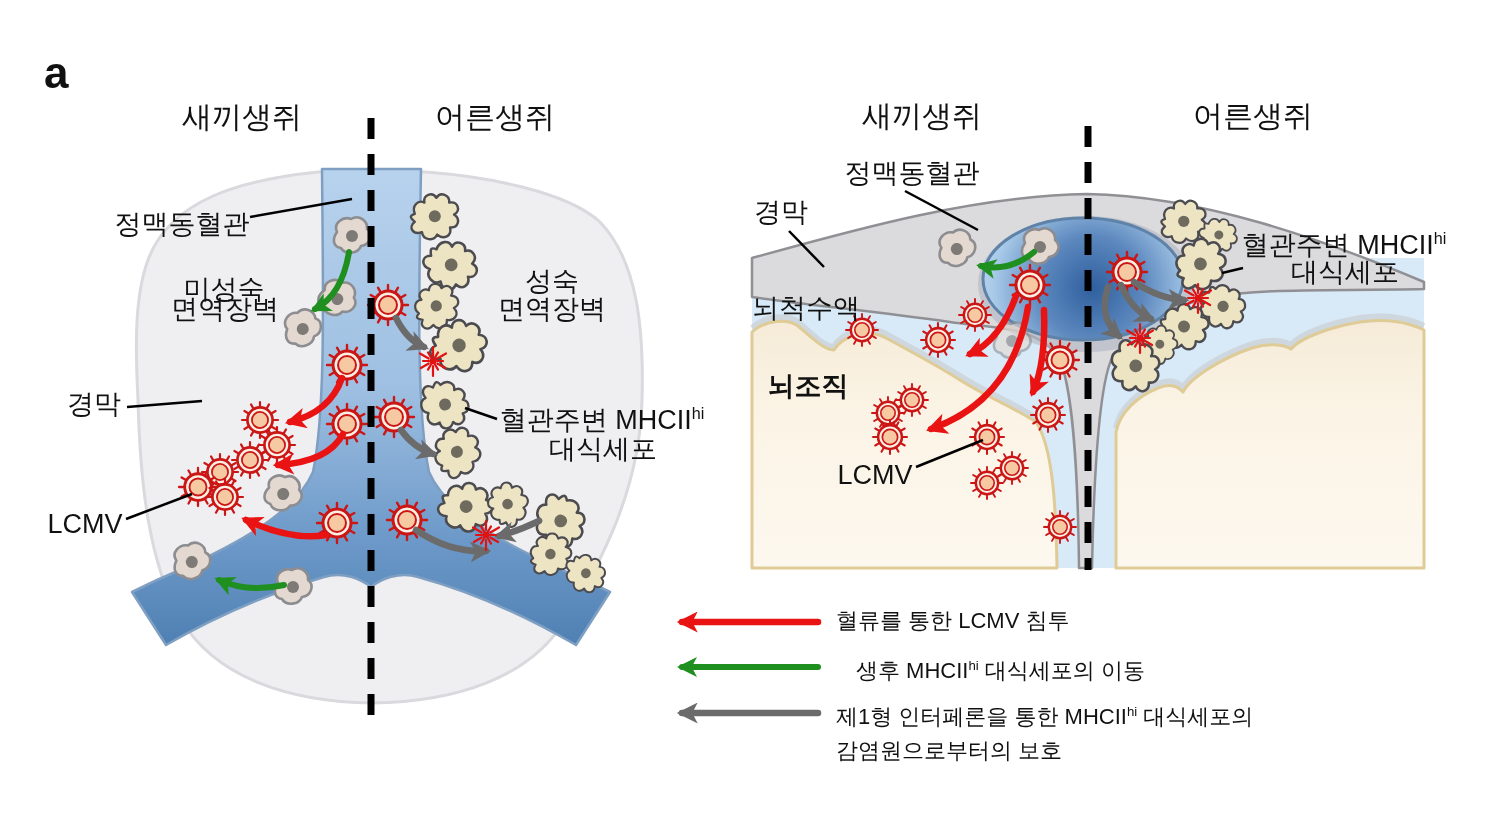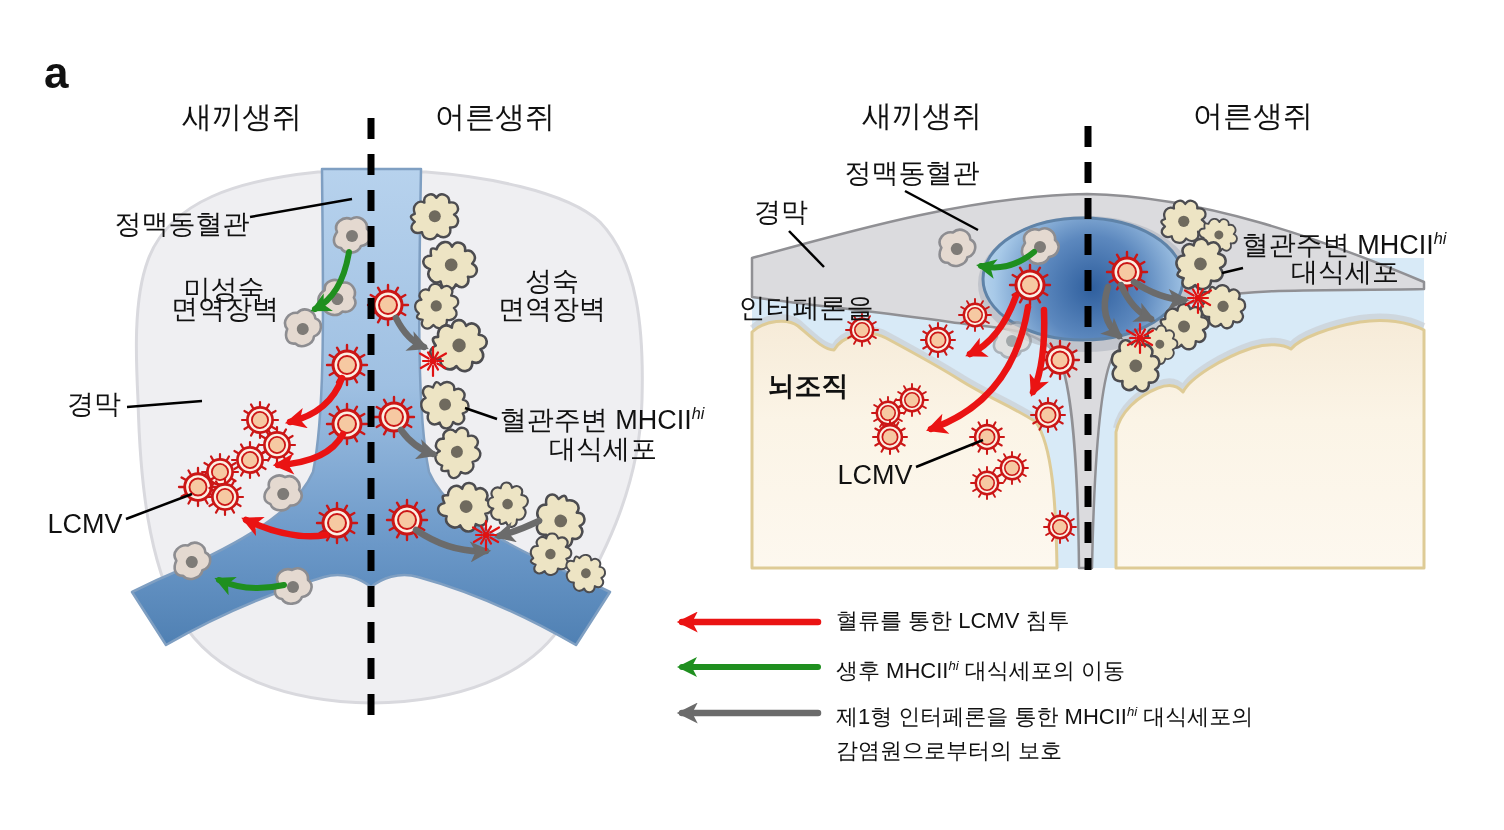--- a/index.html
+++ b/index.html
@@ -3,21 +3,21 @@
 <meta charset="utf-8">
 <style>
   html,body{margin:0;padding:0;background:#fff;}
   .canvas{position:relative;width:1504px;height:830px;background:#fff;overflow:hidden;
           font-family:"Liberation Sans","DejaVu Sans",sans-serif;color:#111;}
   svg.art{position:absolute;left:0;top:0;}
   .lbl{position:absolute;white-space:nowrap;font-size:27px;line-height:30px;color:#111;}
   .lbl.center{transform:translate(-50%,-50%);text-align:right;}
   .title{font-size:30px;}
   .panel{font-size:44px;font-weight:bold;}
-  sup{font-size:60%;vertical-align:super;font-style:italic;}
+  sup{font-size:60%;vertical-align:super;}
   .legend-text{position:absolute;font-size:22px;line-height:34px;white-space:nowrap;}
   
   .blobL{fill:var(--dura-left-fill,#EFEFF2);stroke:var(--dura-left-edge,#D9D9DE);stroke-width:3;}
   .vesselL{fill:url(#gvessel);stroke:#7F9FC2;stroke-width:2.5;stroke-linejoin:round;}
   .csf{fill:var(--csf-fill,#D8EAF7);}
   .brain{fill:url(#gbrain);stroke:var(--brain-edge,#DECB96);stroke-width:3;stroke-linejoin:round;}
   .brainShadow{fill:none;stroke:#C7C7CB;stroke-width:6;opacity:.55;}
   .duraR{fill:var(--dura-right-fill,#DBDBDE);stroke:var(--dura-right-edge,#909094);stroke-width:2.5;stroke-linejoin:round;}
   .ovalShadow{fill:#B4B8C1;opacity:.65;}
   .oval{fill:url(#goval);stroke:#5F83A8;stroke-width:3;}
@@ -250,26 +250,26 @@
 <div class="lbl center" style="left:85px;top:524px;">LCMV</div>
 <div class="lbl center" style="left:552px;top:281px;">성숙</div>
 <div class="lbl center" style="left:552px;top:309px;">면역장벽</div>
 <div class="lbl center" style="left:602px;top:416px;"><span>혈관주변 MHCII</span><sup>hi</sup></div>
 <div class="lbl center" style="left:603px;top:449px;">대식세포</div>
 
 <div class="lbl title center" style="left:922px;top:116px;">새끼생쥐</div>
 <div class="lbl title center" style="left:1253px;top:116px;">어른생쥐</div>
 <div class="lbl center" style="left:912px;top:173px;">정맥동혈관</div>
 <div class="lbl center" style="left:781px;top:212px;">경막</div>
-<div class="lbl center" style="left:806px;top:308px;">인터페론을</div>
+<div class="lbl center" style="left:806px;top:308px;">뇌척수액</div>
 <div class="lbl center" style="left:808px;top:386px;font-weight:bold;">뇌조직</div>
 <div class="lbl center" style="left:875px;top:475px;">LCMV</div>
 <div class="lbl center" style="left:1344px;top:241px;"><span>혈관주변 MHCII</span><sup>hi</sup></div>
 <div class="lbl center" style="left:1345px;top:272px;">대식세포</div>
 
 <div class="legend-text" style="left:836px;top:604px;">혈류를 통한 LCMV 침투</div>
-<div class="legend-text" style="left:836px;top:649px;"><span>생후 MHCII</span><sup>hi</sup><span> 대식세포의 이동</span></div>
+<div class="legend-text" style="left:856px;top:649px;"><span>생후 MHCII</span><sup>hi</sup><span> 대식세포의 이동</span></div>
 <div class="legend-text" style="left:836px;top:695px;white-space:normal;width:640px;">
   <span style="white-space:nowrap;margin-top:38px;"><span>제1형 인터페론을 통한 MHCII</span><sup>hi</sup><span> 대식세포의</span></span><br>
   <span style="white-space:nowrap;margin-top:13px;">감염원으로부터의 보호</span>
 </div>
 
 </div>
 
 </body></html>

